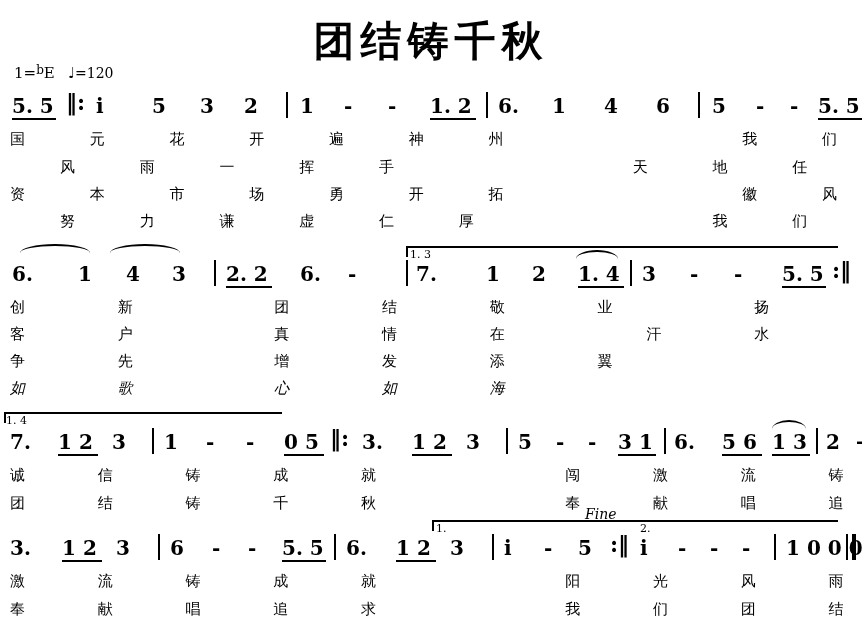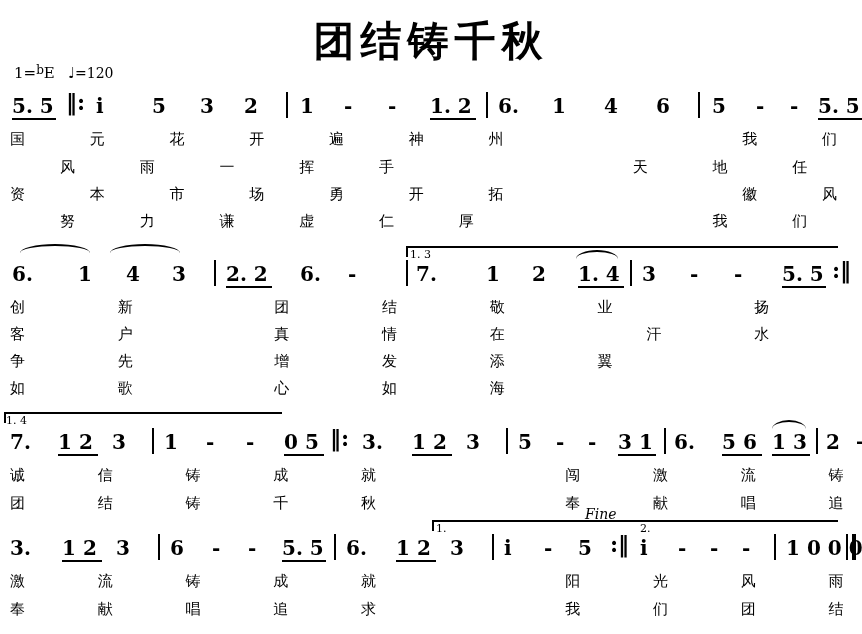--- a/index.html
+++ b/index.html
@@ -153,21 +153,21 @@
     <div class="n" style="left:642px;top:264px;">3</div>
     <div class="n" style="left:690px;top:264px;">-</div>
     <div class="n" style="left:734px;top:264px;">-</div>
     <div class="n" style="left:782px;top:264px;">5. 5</div>
     <div class="ul" style="left:782px;top:286px;width:44px;"></div>
     <div class="n" style="left:832px;top:260px;font-size:22px;">:‖</div>
 
     <div class="ly" style="left:10px;top:300px;letter-spacing:44px;">创 新  团 结 敬 业  扬 帆 闯 激 流  (阳光)</div>
     <div class="ly" style="left:10px;top:327px;letter-spacing:44px;">客 户  真 情 在  汗 水 终 有 酬  (勤奋)</div>
     <div class="ly" style="left:10px;top:354px;letter-spacing:44px;">争 先  增 发 添 翼</div>
-    <div class="ly" style="left:10px;top:381px;letter-spacing:44px;">如 歌  心 如 海</div>
+    <div class="ly" style="left:10px;top:381px;letter-spacing:44px;font-style:italic;">如 歌  心 如 海</div>
   </div>
 
   <div>
     <div class="brk" style="left:4px;top:412px;width:276px;"></div>
     <div class="brklbl" style="left:6px;top:414px;">1. 4</div>
 
     <div class="n" style="left:10px;top:432px;">7.</div>
     <div class="n" style="left:58px;top:432px;">1 2</div>
     <div class="ul" style="left:58px;top:454px;width:40px;"></div>
     <div class="n" style="left:112px;top:432px;">3</div>

